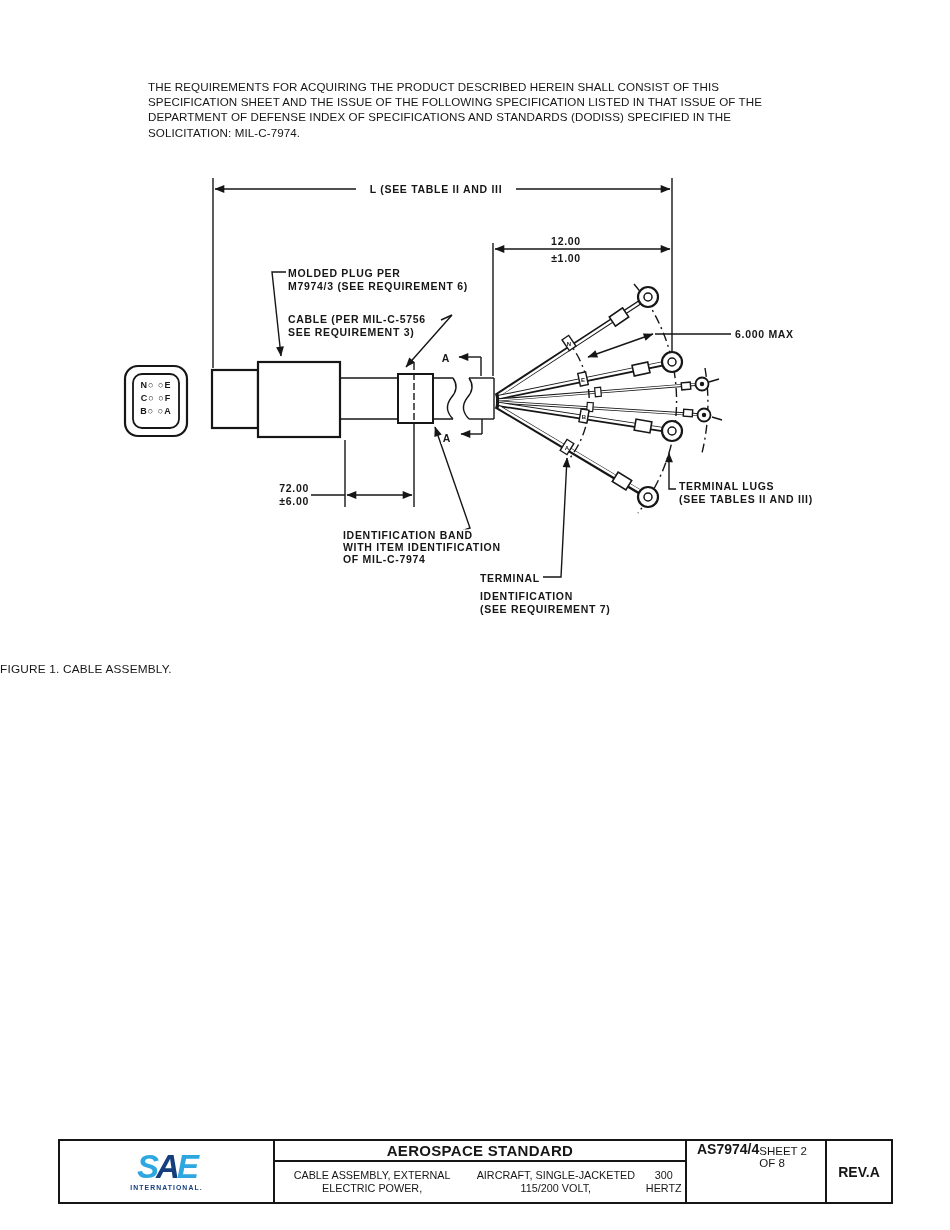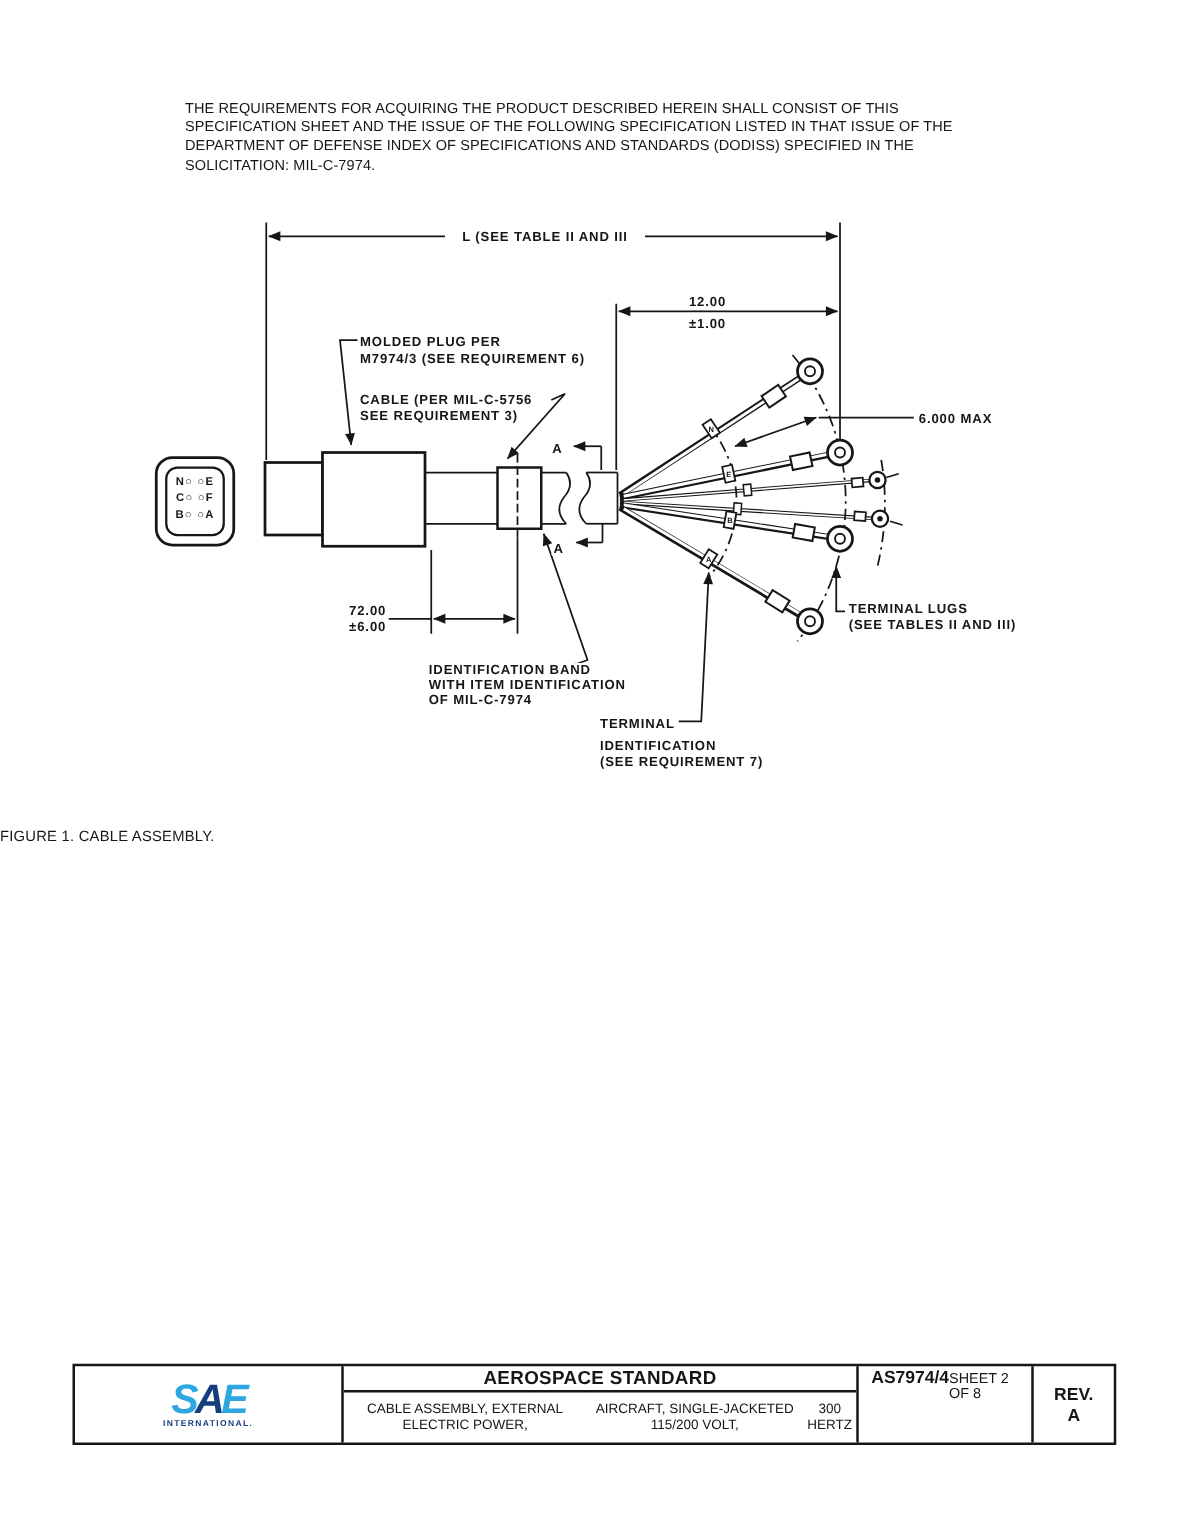--- a/index.html
+++ b/index.html
@@ -11,26 +11,26 @@
   svg .hw{stroke:#161616;fill:#ffffff;}
   svg .dt{font:bold 10.5px "Liberation Sans",sans-serif;letter-spacing:0.7px;fill:#161616;paint-order:stroke;stroke:#ffffff;stroke-width:3px;}
   svg .pt{font:bold 9px "Liberation Sans",sans-serif;letter-spacing:1px;fill:#161616;}
   svg .mt{font:bold 6px "Liberation Sans",sans-serif;fill:#161616;}
   svg .arc{stroke:#161616;stroke-width:1.4;fill:none;stroke-dasharray:9 4 2 4;}
   svg .wireB{stroke:#161616;stroke-width:5;fill:none;}
   svg .wireW{stroke:#ffffff;stroke-width:2.4;fill:none;}
   svg .wiretB{stroke:#161616;stroke-width:3;fill:none;}
   svg .wiretW{stroke:#ffffff;stroke-width:1.3;fill:none;}
   
-  .tblock{position:absolute;left:58px;top:1091px;width:835px;height:65px;border:2px solid #161616;box-sizing:border-box;display:flex;background:#fff;align-items:flex-end;}
+  .tblock{position:absolute;left:58px;top:1139px;width:835px;height:65px;border:2px solid #161616;box-sizing:border-box;display:flex;background:#fff;align-items:flex-end;}
   .tb-col{box-sizing:border-box;height:100%;}
   .tb-logo{width:215px;border-right:2px solid #161616;display:flex;flex-direction:column;align-items:center;justify-content:center;}
   .tb-title{width:412px;border-right:2px solid #161616;display:flex;flex-direction:column;}
   .tb-doc{width:140px;border-right:2px solid #161616;display:flex;flex-direction:row;justify-content:center;padding-left:10px;}
-  .tb-rev{flex:1;display:flex;flex-direction:column;align-items:center;justify-content:center;}
+  .tb-rev{flex:1;display:flex;flex-direction:row;align-items:center;justify-content:center;}
   .sae-word{font-style:italic;font-weight:bold;font-size:33px;line-height:30px;letter-spacing:-3px;font-family:"Liberation Sans",sans-serif;}
   .sae-sub{font-size:6.8px;font-weight:bold;letter-spacing:1.1px;margin-top:2px;}
   .tb-title-main{height:19px;display:flex;align-items:center;justify-content:center;border-bottom:2px solid #161616;font-weight:bold;font-size:15px;letter-spacing:0.3px;}
   .tb-title-sub{flex:1;display:flex;flex-direction:row;align-items:center;justify-content:center;font-size:10.8px;line-height:13px;text-align:center;}
   .tb-doc-num{font-weight:bold;font-size:14px;}
   .tb-doc-sheet{font-size:11.5px;margin-top:4px;}
   .tb-rev-label{font-weight:bold;font-size:14px;}
   .tb-rev-val{font-weight:bold;font-size:14px;margin-top:1px;}
 </style>
 </head>

